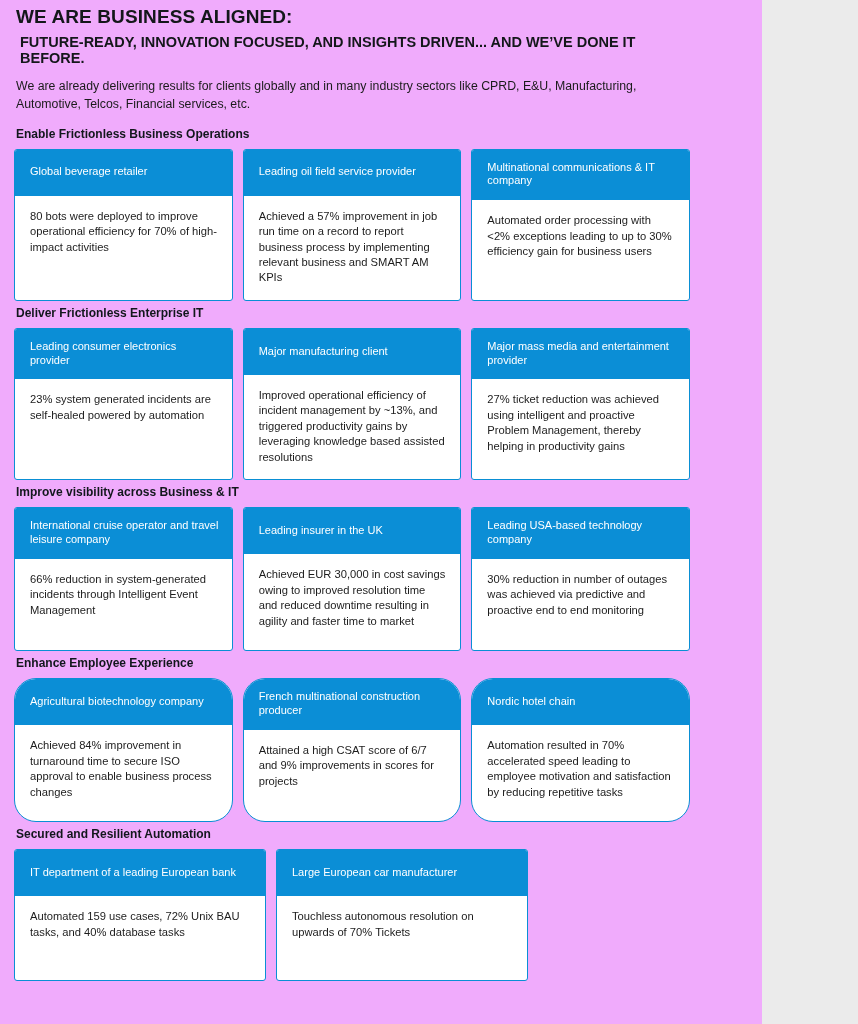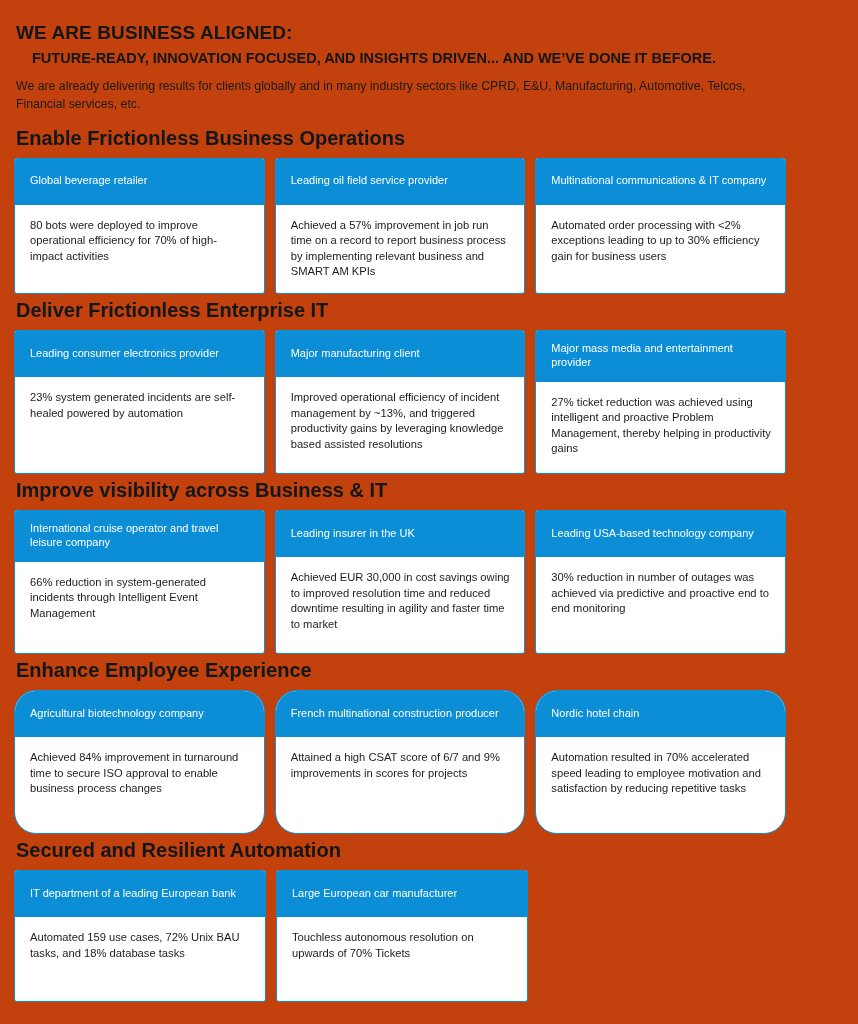--- a/index.html
+++ b/index.html
@@ -7,50 +7,50 @@
     margin: 0; padding: 0;
     background: #ebebeb;
   }
   body {
     width: 858px;
     min-height: 1024px;
     font-family: "Liberation Sans", sans-serif;
     color: #111;
   }
   .page {
-    width: 858px;
+    width: 762px;
     min-height: 1024px;
-    background: #c2410c;
-    padding: 20px 72px 10px 14px;
+    background: #f0abfc;
+    padding: 4px 72px 10px 14px;
   }
   .title-main {
     font-size: 19px;
     font-weight: bold;
     color: #14171a;
     letter-spacing: 0.1px;
     margin: 2px 0 6px 2px;
   }
   .title-sub {
     font-size: 14.5px;
     font-weight: bold;
     color: #14171a;
-    margin: 0 0 12px 18px;
+    margin: 0 0 12px 6px;
   }
   .intro {
     font-size: 12.3px;
     line-height: 1.45;
     color: #1b1b1b;
     margin: 0 0 13px 2px;
     max-width: 775px;
   }
   .section {
     margin-bottom: 5px;
   }
   .section-title {
-    font-size: 20px;
+    font-size: 12px;
     font-weight: bold;
     color: #12171c;
     margin: 4px 0 8px 2px;
   }
   .cards {
     display: flex;
     gap: 10px;
   }
   .card {
     width: 252px;
@@ -165,21 +165,21 @@
         <div class="card-body">Automation resulted in 70% accelerated speed leading to employee motivation and satisfaction by reducing repetitive tasks</div>
       </div>
     </div>
   </div>
 
   <div class="section sec-sec">
     <div class="section-title">Secured and Resilient Automation</div>
     <div class="cards">
       <div class="card">
         <div class="card-head">IT department of a leading European bank</div>
-        <div class="card-body">Automated 159 use cases, 72% Unix BAU tasks, and 18% database tasks</div>
+        <div class="card-body">Automated 159 use cases, 72% Unix BAU tasks, and 40% database tasks</div>
       </div>
       <div class="card">
         <div class="card-head">Large European car manufacturer</div>
         <div class="card-body">Touchless autonomous resolution on upwards of 70% Tickets</div>
       </div>
     </div>
   </div>
 
 </div>
 

